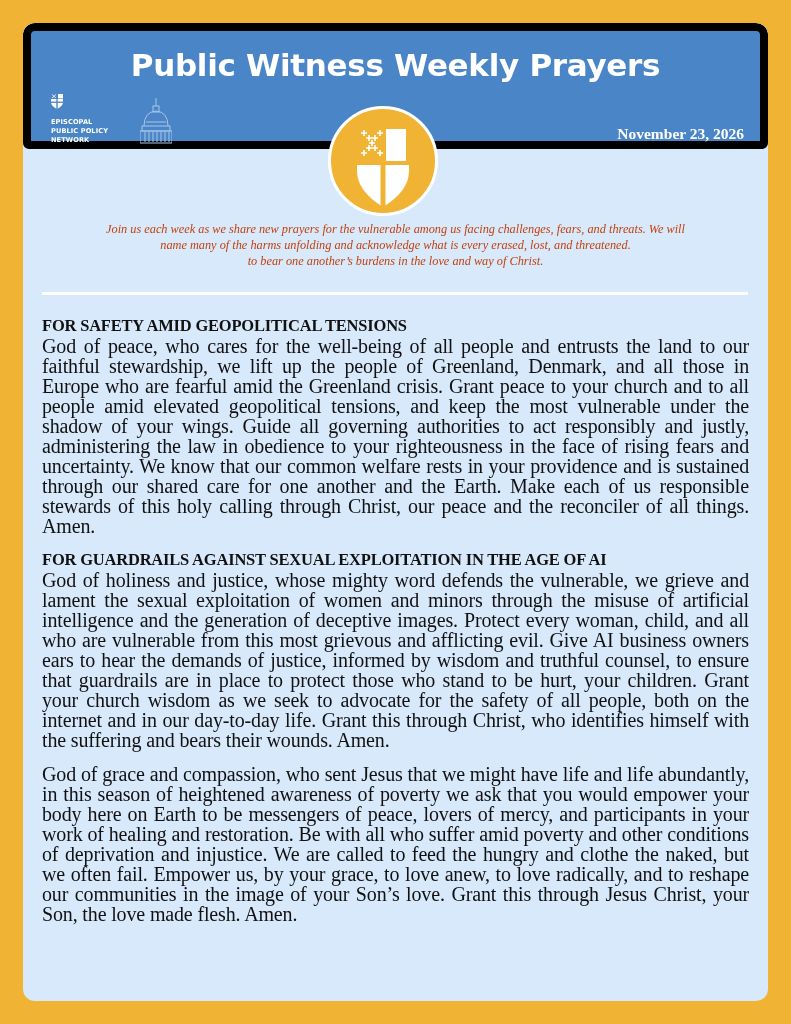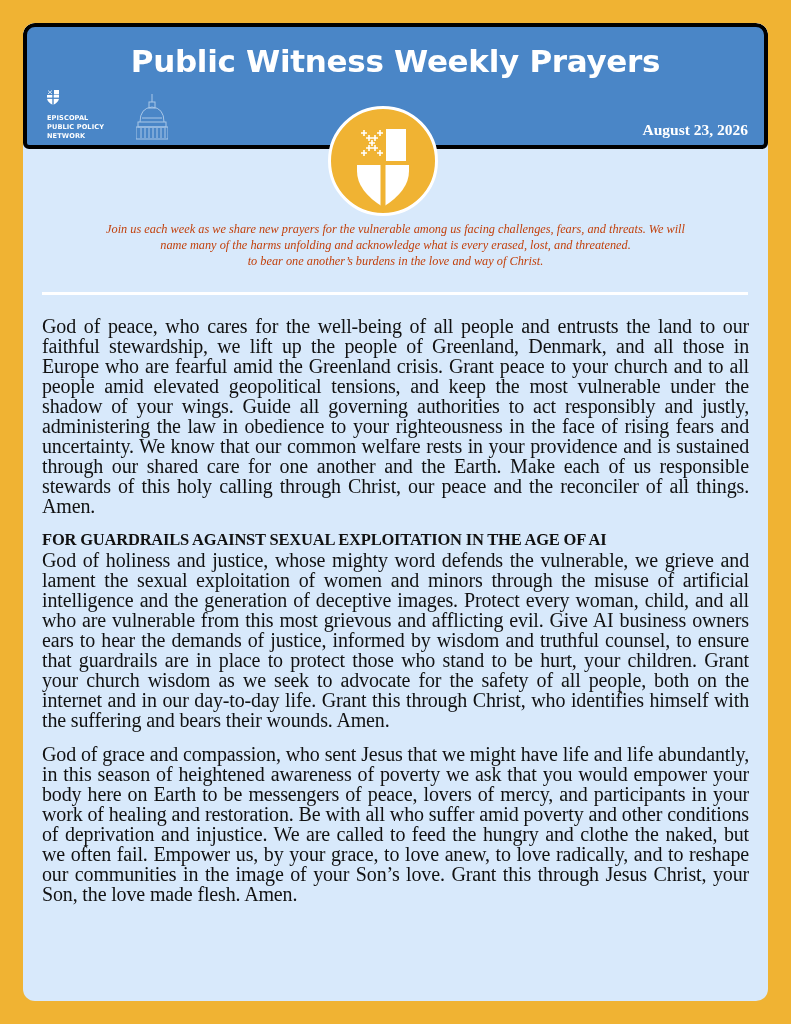--- a/index.html
+++ b/index.html
@@ -16,21 +16,21 @@
     width: 745px; height: 978px;
     background: #D8E9FB;
     border-radius: 12px;
     overflow: hidden;
   }
   .header {
     position: absolute;
     left: 0; top: 0;
     width: 745px; height: 126px;
     background: #4A86C7;
-    border: 4px solid #000000;
+    border: 8px solid #000000;
     border-radius: 12px 12px 6px 6px;
     box-sizing: border-box;
   }
   .title {
     position: absolute;
     left: 0; right: 0; top: 16px;
     text-align: center;
     color: #ffffff;
     font-family: "DejaVu Sans", "Liberation Sans", sans-serif;
     font-weight: bold;
@@ -136,21 +136,21 @@
             <line x1="9" y1="34" x2="9" y2="44"></line>
           <line x1="13" y1="34" x2="13" y2="44"></line>
             <line x1="17" y1="34" x2="17" y2="44"></line>
           <line x1="21" y1="34" x2="21" y2="44"></line>
             <line x1="25" y1="34" x2="25" y2="44"></line>
           <line x1="29" y1="34" x2="29" y2="44"></line>
         </g>
       </svg>
     </div>
 
-    <div class="date">August 23, 2026</div>
+    <div class="date">November 23, 2026</div>
   </div>
 
   <div class="seal">
     <svg width="104" height="104" viewBox="0 0 104 104">
 
       <rect x="55" y="20" width="20" height="32" fill="#ffffff"></rect>
 
       <path d="M26 56 H78 V62 Q78 82 52 98 Q26 82 26 62 Z" fill="#ffffff"></path>
 
       <rect x="49.5" y="56" width="5" height="44" fill="#F0B333"></rect>
@@ -172,20 +172,21 @@
   <div class="intro">
     <div>Join us each week as we share new prayers for the vulnerable among us facing challenges, fears, and threats. We will</div>
     <div>name many of the harms unfolding and acknowledge what is every erased, lost, and threatened.</div>
     <div>to bear one another’s burdens in the love and way of Christ.</div>
   </div>
 
   <div class="divider"></div>
 
   <div class="prayers">
     <div class="prayer">
+      <div class="prayer-heading">FOR SAFETY AMID GEOPOLITICAL TENSIONS</div>
       <div class="prayer-body">God of peace, who cares for the well-being of all people and entrusts the land to our faithful stewardship, we lift up the people of Greenland, Denmark, and all those in Europe who are fearful amid the Greenland crisis. Grant peace to your church and to all people amid elevated geopolitical tensions, and keep the most vulnerable under the shadow of your wings. Guide all governing authorities to act responsibly and justly, administering the law in obedience to your righteousness in the face of rising fears and uncertainty. We know that our common welfare rests in your providence and is sustained through our shared care for one another and the Earth. Make each of us responsible stewards of this holy calling through Christ, our peace and the reconciler of all things. Amen.</div>
     </div>
     <div class="prayer">
       <div class="prayer-heading">FOR GUARDRAILS AGAINST SEXUAL EXPLOITATION IN THE AGE OF AI</div>
       <div class="prayer-body">God of holiness and justice, whose mighty word defends the vulnerable, we grieve and lament the sexual exploitation of women and minors through the misuse of artificial intelligence and the generation of deceptive images. Protect every woman, child, and all who are vulnerable from this most grievous and afflicting evil. Give AI business owners ears to hear the demands of justice, informed by wisdom and truthful counsel, to ensure that guardrails are in place to protect those who stand to be hurt, your children. Grant your church wisdom as we seek to advocate for the safety of all people, both on the internet and in our day-to-day life. Grant this through Christ, who identifies himself with the suffering and bears their wounds. Amen.</div>
     </div>
     <div class="prayer">
       <div class="prayer-body">God of grace and compassion, who sent Jesus that we might have life and life abundantly, in this season of heightened awareness of poverty we ask that you would empower your body here on Earth to be messengers of peace, lovers of mercy, and participants in your work of healing and restoration. Be with all who suffer amid poverty and other conditions of deprivation and injustice. We are called to feed the hungry and clothe the naked, but we often fail. Empower us, by your grace, to love anew, to love radically, and to reshape our communities in the image of your Son’s love. Grant this through Jesus Christ, your Son, the love made flesh. Amen.</div>
     </div>
   </div>

